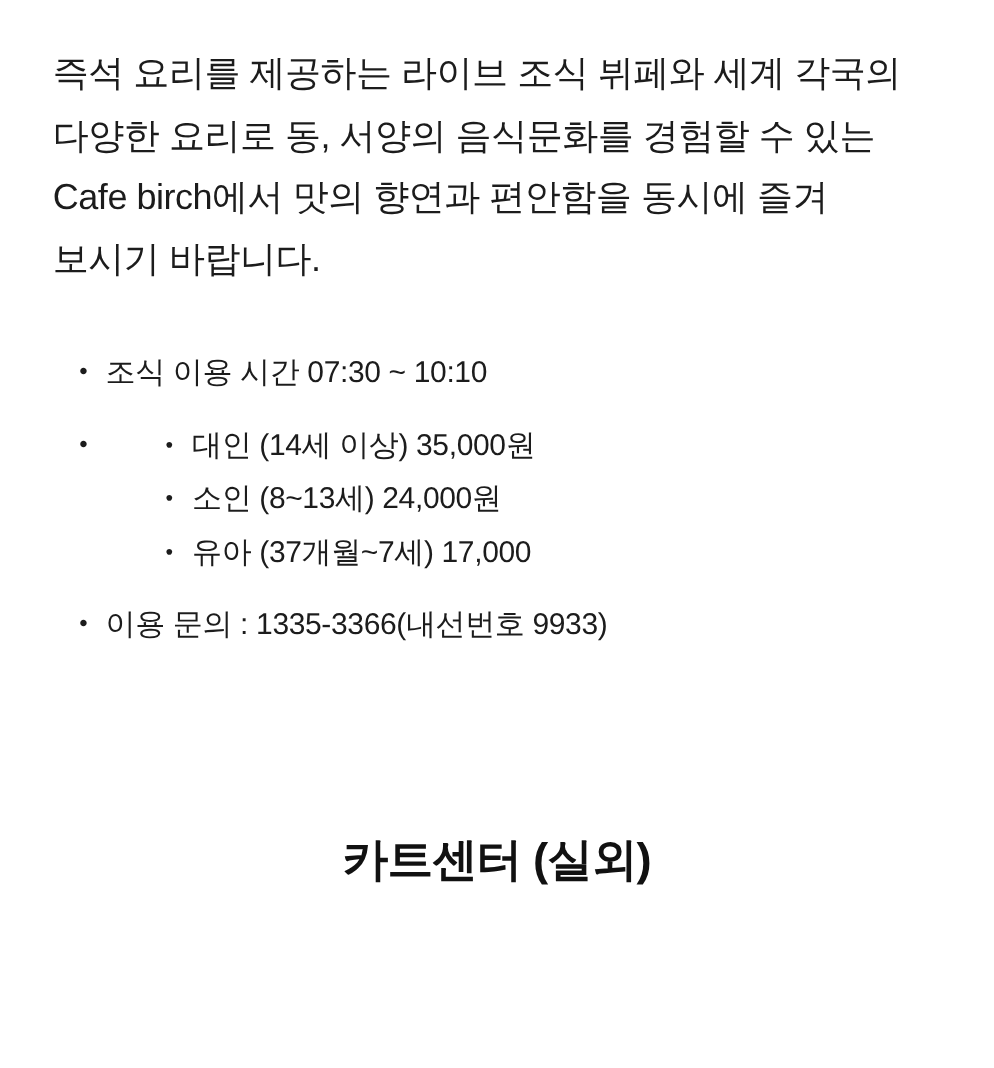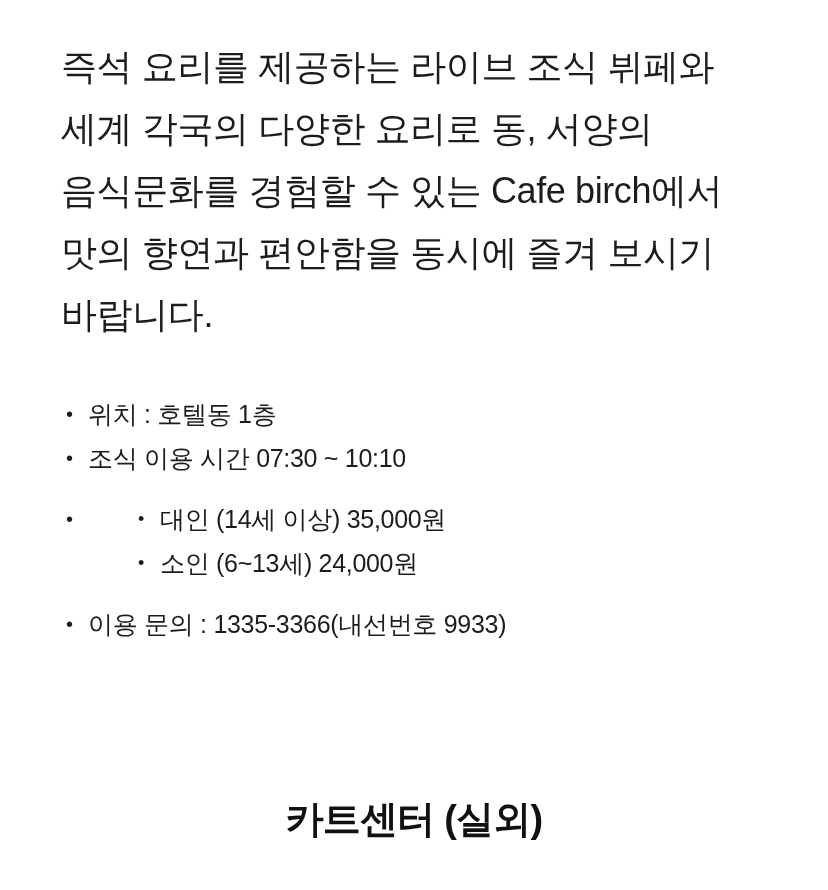--- a/index.html
+++ b/index.html
@@ -15,25 +15,25 @@
     -webkit-font-smoothing: antialiased;
   }
   .page {
     position: relative;
     width: 828px;
     min-height: 890px;
     box-sizing: border-box;
     padding: 36px 44px 0 44px;
   }
   .intro {
-    font-size: 36px;
+    font-size: 30px;
     line-height: 1.72;
     letter-spacing: -0.4px;
     color: #1c1c1c;
-    margin: 0 0 46px 17px;
+    margin: 0 0 46px 0;
     font-weight: 400;
     word-break: keep-all;
   }
   ul.info {
     list-style: none;
     margin: 0;
     padding: 0 0 0 10px;
   }
   ul.info > li {
     position: relative;
@@ -90,32 +90,32 @@
 </style>
 </head>
 <body>
 
 <div class="page">
 
   <p class="intro">즉석 요리를 제공하는 라이브 조식 뷔페와 세계 각국의 다양한 요리로 동, 서양의 음식문화를 경험할 수 있는 Cafe birch에서 맛의 향연과 편안함을 동시에 즐겨 보시기 바랍니다.</p>
 
   <ul class="info">
     <li>
-      <span>위치 : 호텔동 1층</span>
-    </li>
-    <li>
       <span>조식 이용 시간 07:30 ~ 10:10</span>
     </li>
     <li>
       <ul class="sub">
         <li>
           <span>대인 (14세 이상) 35,000원</span>
         </li>
         <li>
-          <span>소인 (6~13세) 24,000원</span>
+          <span>소인 (8~13세) 24,000원</span>
+        </li>
+        <li>
+          <span>유아 (37개월~7세) 17,000</span>
         </li>
       </ul>
     </li>
     <li>
       <span>이용 문의 :  1335-3366(내선번호 9933)</span>
     </li>
   </ul>
 
   <div class="title-wrap">
     <h2 class="section-title">카트센터 (실외)</h2>

